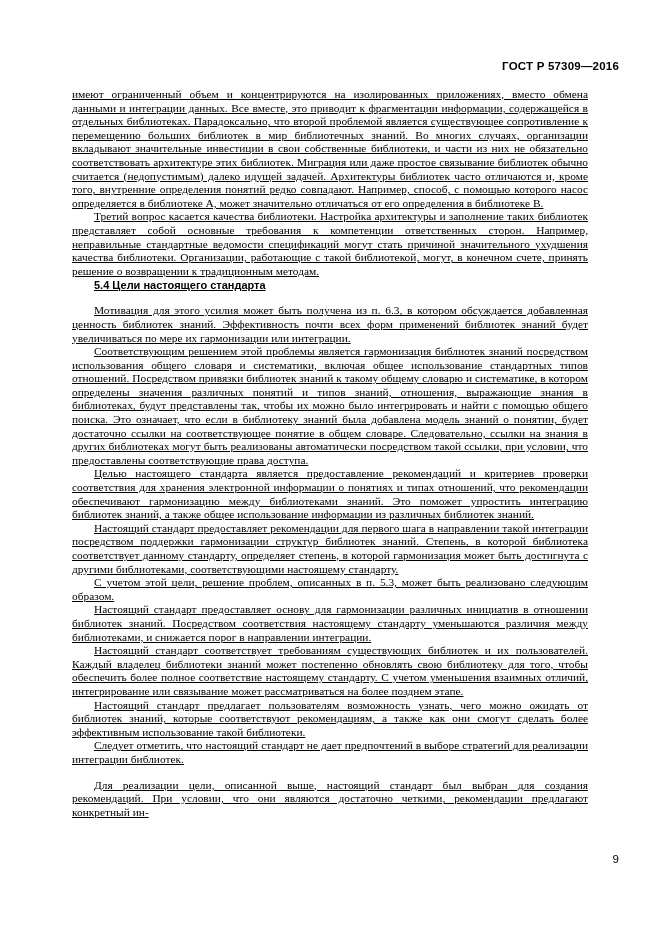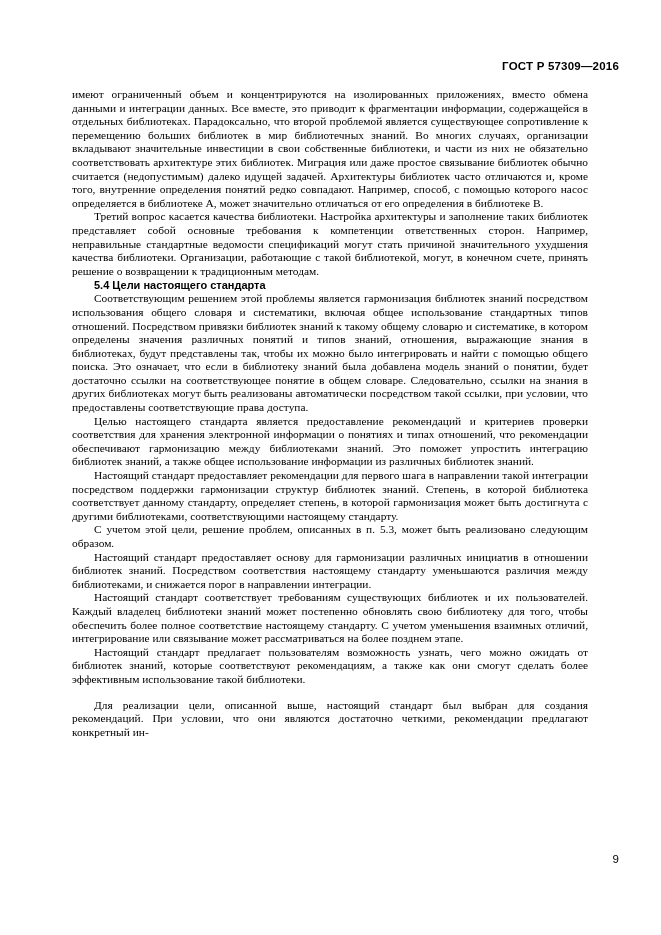--- a/index.html
+++ b/index.html
@@ -30,20 +30,21 @@
     font-weight: bold;
     font-size: 11.5px;
     letter-spacing: 0.2px;
     white-space: nowrap;
   }
   .content {
     position: absolute;
     top: 88px;
     left: 72px;
     width: 516px;
+    text-decoration: underline;
   }
   p {
     margin: 0;
     font-size: 11.4px;
     line-height: 13.6px;
     text-align: justify;
     text-justify: inter-word;
     hyphens: manual;
   }
   p.indent {
@@ -82,27 +83,29 @@
 
   <div class="header">ГОСТ Р 57309—2016</div>
 
   <div class="content">
 
     <p class="noindent">имеют ограниченный объем и концентрируются на изолированных приложениях, вместо обмена данными и интеграции данных. Все вместе, это приводит к фрагментации информации, содержащейся в отдельных библиотеках. Парадоксально, что второй проблемой является существующее сопротивление к перемещению больших библиотек в мир библиотечных знаний. Во многих случаях, организации вкладывают значительные инвестиции в свои собственные библиотеки, и части из них не обязательно соответствовать архитектуре этих библиотек. Миграция или даже простое связывание библиотек обычно считается (недопустимым) далеко идущей задачей. Архитектуры библиотек часто отличаются и, кроме того, внутренние определения понятий редко совпадают. Например, способ, с помощью которого насос определяется в библиотеке А, может значительно отличаться от его определения в библиотеке В.</p>
     <p class="indent">Третий вопрос касается качества библиотеки. Настройка архитектуры и заполнение таких библиотек представляет собой основные требования к компетенции ответственных сторон. Например, неправильные стандартные ведомости спецификаций могут стать причиной значительного ухудшения качества библиотеки. Организации, работающие с такой библиотекой, могут, в конечном счете, принять решение о возвращении к традиционным методам.</p>
 
     <h2 class="section gap-before-section">5.4 Цели настоящего стандарта</h2>
 
+    <p class="indent gap-after-section">Мотивация для этого усилия может быть получена из п. 6.3, в котором обсуждается добавленная ценность библиотек знаний. Эффективность почти всех форм применений библиотек знаний будет увеличиваться по мере их гармонизации или интеграции.</p>
     <p class="indent">Соответствующим решением этой проблемы является гармонизация библиотек знаний посредством использования общего словаря и систематики, включая общее использование стандартных типов отношений. Посредством привязки библиотек знаний к такому общему словарю и систематике, в котором определены значения различных понятий и типов знаний, отношения, выражающие знания в библиотеках, будут представлены так, чтобы их можно было интегрировать и найти с помощью общего поиска. Это означает, что если в библиотеку знаний была добавлена модель знаний о понятии, будет достаточно ссылки на соответствующее понятие в общем словаре. Следовательно, ссылки на знания в других библиотеках могут быть реализованы автоматически посредством такой ссылки, при условии, что предоставлены соответствующие права доступа.</p>
     <p class="indent">Целью настоящего стандарта является предоставление рекомендаций и критериев проверки соответствия для хранения электронной информации о понятиях и типах отношений, что рекомендации обеспечивают гармонизацию между библиотеками знаний. Это поможет упростить интеграцию библиотек знаний, а также общее использование информации из различных библиотек знаний.</p>
     <p class="indent">Настоящий стандарт предоставляет рекомендации для первого шага в направлении такой интеграции посредством поддержки гармонизации структур библиотек знаний. Степень, в которой библиотека соответствует данному стандарту, определяет степень, в которой гармонизация может быть достигнута с другими библиотеками, соответствующими настоящему стандарту.</p>
     <p class="indent">С учетом этой цели, решение проблем, описанных в п. 5.3, может быть реализовано следующим образом.</p>
     <p class="indent">Настоящий стандарт предоставляет основу для гармонизации различных инициатив в отношении библиотек знаний. Посредством соответствия настоящему стандарту уменьшаются различия между библиотеками, и снижается порог в направлении интеграции.</p>
     <p class="indent">Настоящий стандарт соответствует требованиям существующих библиотек и их пользователей. Каждый владелец библиотеки знаний может постепенно обновлять свою библиотеку для того, чтобы обеспечить более полное соответствие настоящему стандарту. С учетом уменьшения взаимных отличий, интегрирование или связывание может рассматриваться на более позднем этапе.</p>
     <p class="indent">Настоящий стандарт предлагает пользователям возможность узнать, чего можно ожидать от библиотек знаний, которые соответствуют рекомендациям, а также как они смогут сделать более эффективным использование такой библиотеки.</p>
+    <p class="indent">Следует отметить, что настоящий стандарт не дает предпочтений в выборе стратегий для реализации интеграции библиотек.</p>
 
 
     <p class="indent gap-after-section">Для реализации цели, описанной выше, настоящий стандарт был выбран для создания рекомендаций. При условии, что они являются достаточно четкими, рекомендации предлагают конкретный ин-</p>
 
   </div>
 
   <div class="pagenum">9</div>
 
 </div>
 

